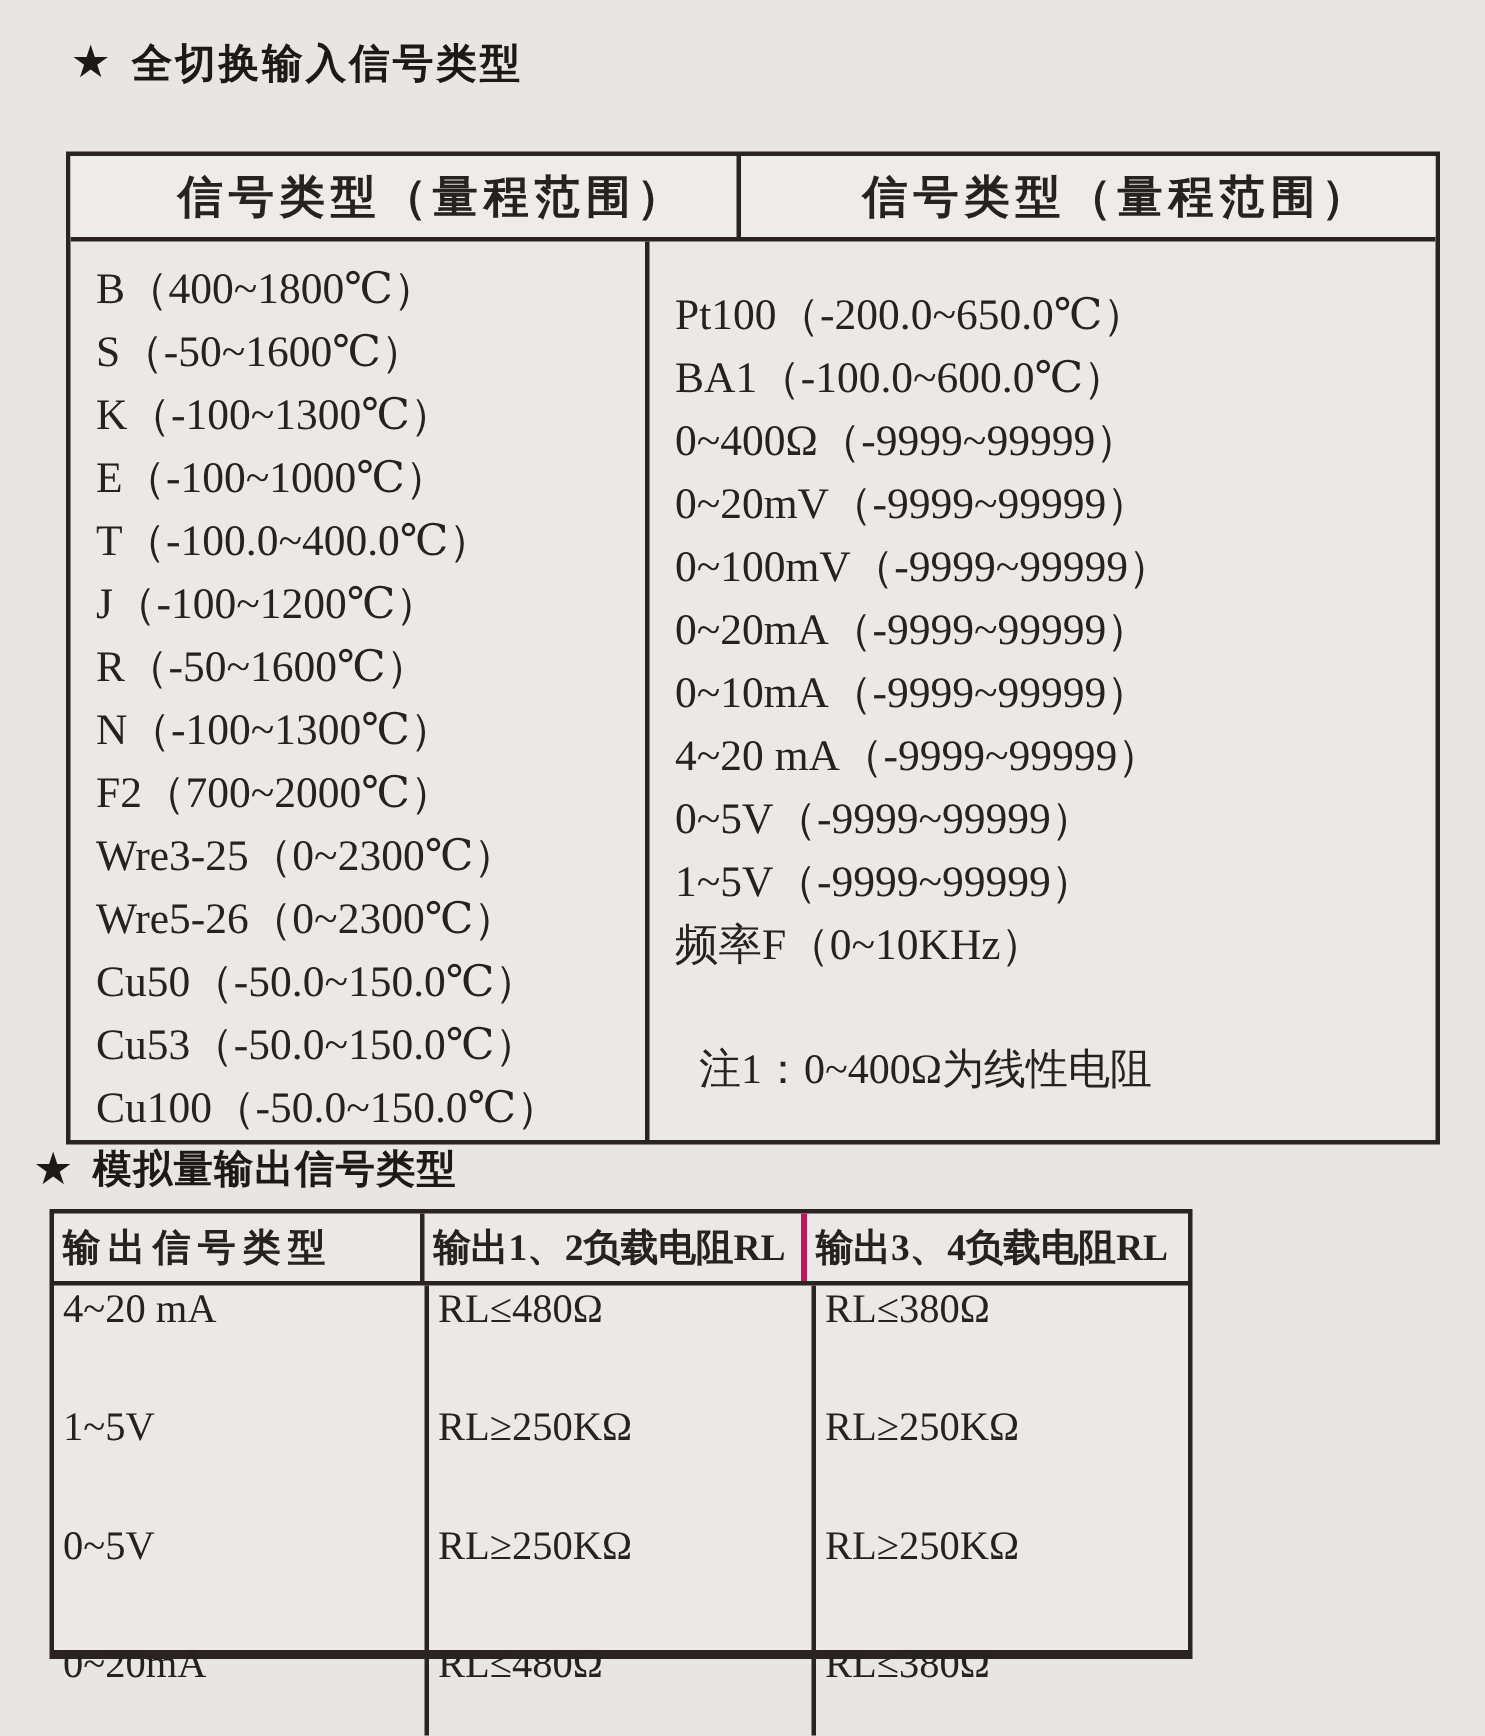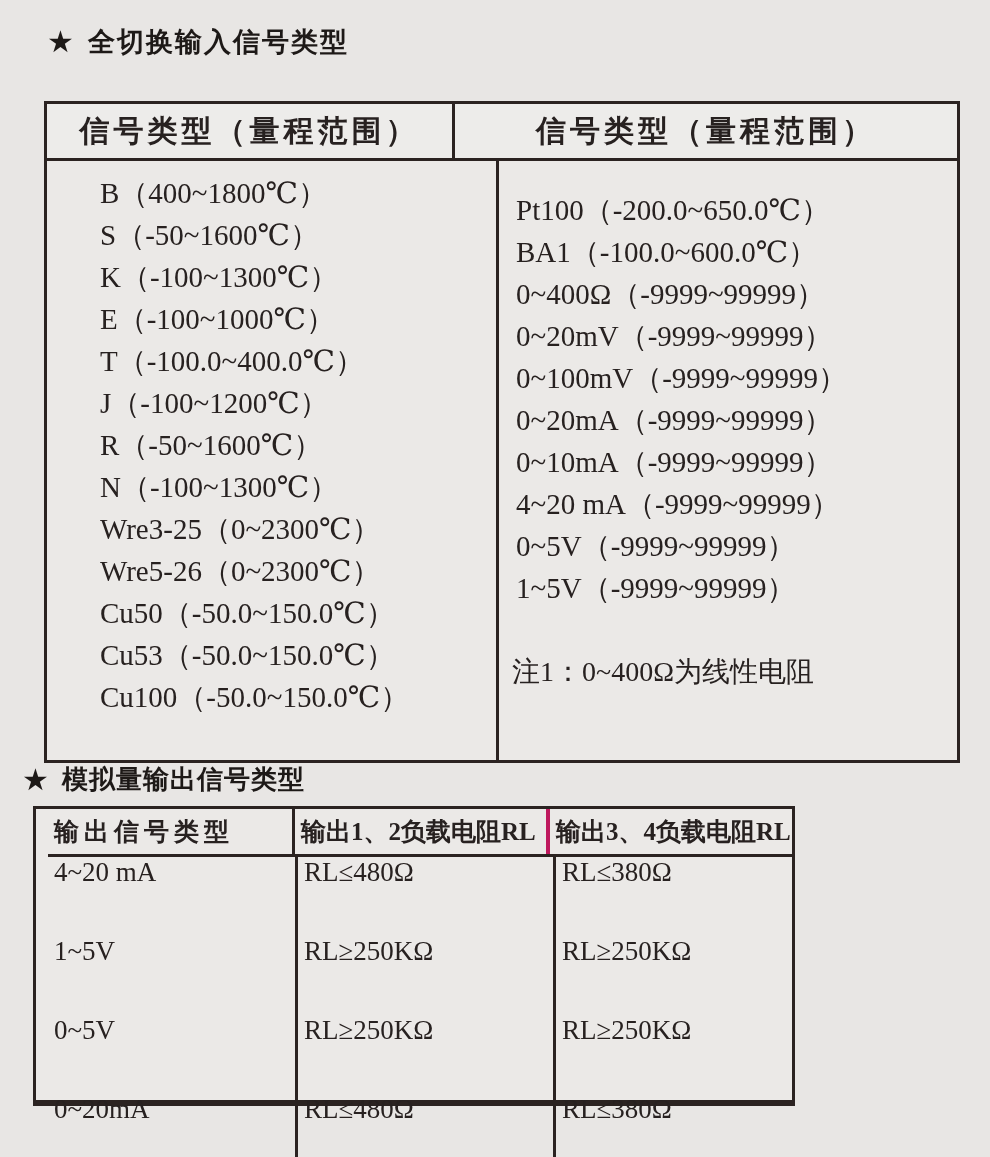--- a/index.html
+++ b/index.html
@@ -24,42 +24,42 @@
 
   
   .table1{
     position:absolute;left:44px;top:101px;width:916px;height:662px;
     border:3px solid #2b2321;background:#ebe9e7;
     box-sizing:border-box;display:flex;flex-direction:column;
   }
   .t1-header{display:flex;height:54px;border-bottom:3px solid #2b2321;flex:none;background:#edecea;}
   .t1-header .hcell{
     display:flex;align-items:center;justify-content:center;
-    font-weight:bold;font-size:30px;letter-spacing:4px;white-space:nowrap;
+    font-weight:bold;font-size:30px;letter-spacing:4px;white-space:nowrap;margin-left:39px;
   }
   .t1-header .hcell.left{width:408px;border-right:3px solid #2b2321;box-sizing:border-box;}
   .t1-header .hcell.right{flex:1;}
   .t1-body{flex:1;display:flex;min-height:0;}
   .t1-col{box-sizing:border-box;padding-top:11px;}
-  .t1-col.left{width:452px;border-right:3px solid #2b2321;padding-left:36px;}
+  .t1-col.left{width:386px;border-right:3px solid #2b2321;}
   .t1-col.right{flex:1;margin-top:17px;}
   .t1-col .line{
     height:42px;line-height:42px;font-size:29px;
     padding-left:17px;white-space:nowrap;
   }
   .t1-note{
     margin-top:42px;height:42px;line-height:42px;
-    font-size:28px;padding-left:13px;white-space:nowrap;
+    font-size:28px;padding-left:33px;white-space:nowrap;
   }
 
   
   .table2{
     position:absolute;left:33px;top:806px;width:762px;height:300px;
     border:3px solid #2b2321;border-bottom-width:6px;background:#ebe9e7;
-    box-sizing:border-box;display:flex;flex-direction:column;padding-left:12px;
+    box-sizing:border-box;display:flex;flex-direction:column;
   }
   .t2-header{display:flex;height:45px;border-bottom:3px solid #2b2321;flex:none;}
   .t2-header .hcell{
     display:flex;align-items:center;
     font-weight:bold;font-size:25px;white-space:nowrap;
     padding-left:6px;box-sizing:border-box;
   }
   .t2-header .hcell.c0{width:247px;border-right:3px solid #2b2321;letter-spacing:5px;}
   .t2-header .hcell.c1{width:255px;border-right:4px solid #be185d;font-family:Liberation Serif, serif;}
   .t2-header .hcell.c2{flex:1;}
@@ -89,38 +89,40 @@
   <div class="t1-body">
     <div class="t1-col left">
         <div class="line">B（400~1800℃）</div>
         <div class="line">S（-50~1600℃）</div>
         <div class="line">K（-100~1300℃）</div>
         <div class="line">E（-100~1000℃）</div>
         <div class="line">T（-100.0~400.0℃）</div>
         <div class="line">J（-100~1200℃）</div>
         <div class="line">R（-50~1600℃）</div>
         <div class="line">N（-100~1300℃）</div>
+        <div class="line">F2（700~2000℃）</div>
         <div class="line">Wre3-25（0~2300℃）</div>
         <div class="line">Wre5-26（0~2300℃）</div>
         <div class="line">Cu50（-50.0~150.0℃）</div>
         <div class="line">Cu53（-50.0~150.0℃）</div>
         <div class="line">Cu100（-50.0~150.0℃）</div>
       </div>
     <div class="t1-col right">
       <div>
           <div class="line">Pt100（-200.0~650.0℃）</div>
           <div class="line">BA1（-100.0~600.0℃）</div>
           <div class="line">0~400Ω（-9999~99999）</div>
           <div class="line">0~20mV（-9999~99999）</div>
           <div class="line">0~100mV（-9999~99999）</div>
           <div class="line">0~20mA（-9999~99999）</div>
           <div class="line">0~10mA（-9999~99999）</div>
           <div class="line">4~20 mA（-9999~99999）</div>
           <div class="line">0~5V（-9999~99999）</div>
           <div class="line">1~5V（-9999~99999）</div>
+          <div class="line">频率F（0~10KHz）</div>
         </div>
       <div class="t1-note">注1：0~400Ω为线性电阻</div>
     </div>
   </div>
 </div>
 
 <div id="heading-output" class="heading">
   <span class="star">★</span>
   <span>模拟量输出信号类型</span>
 </div>

